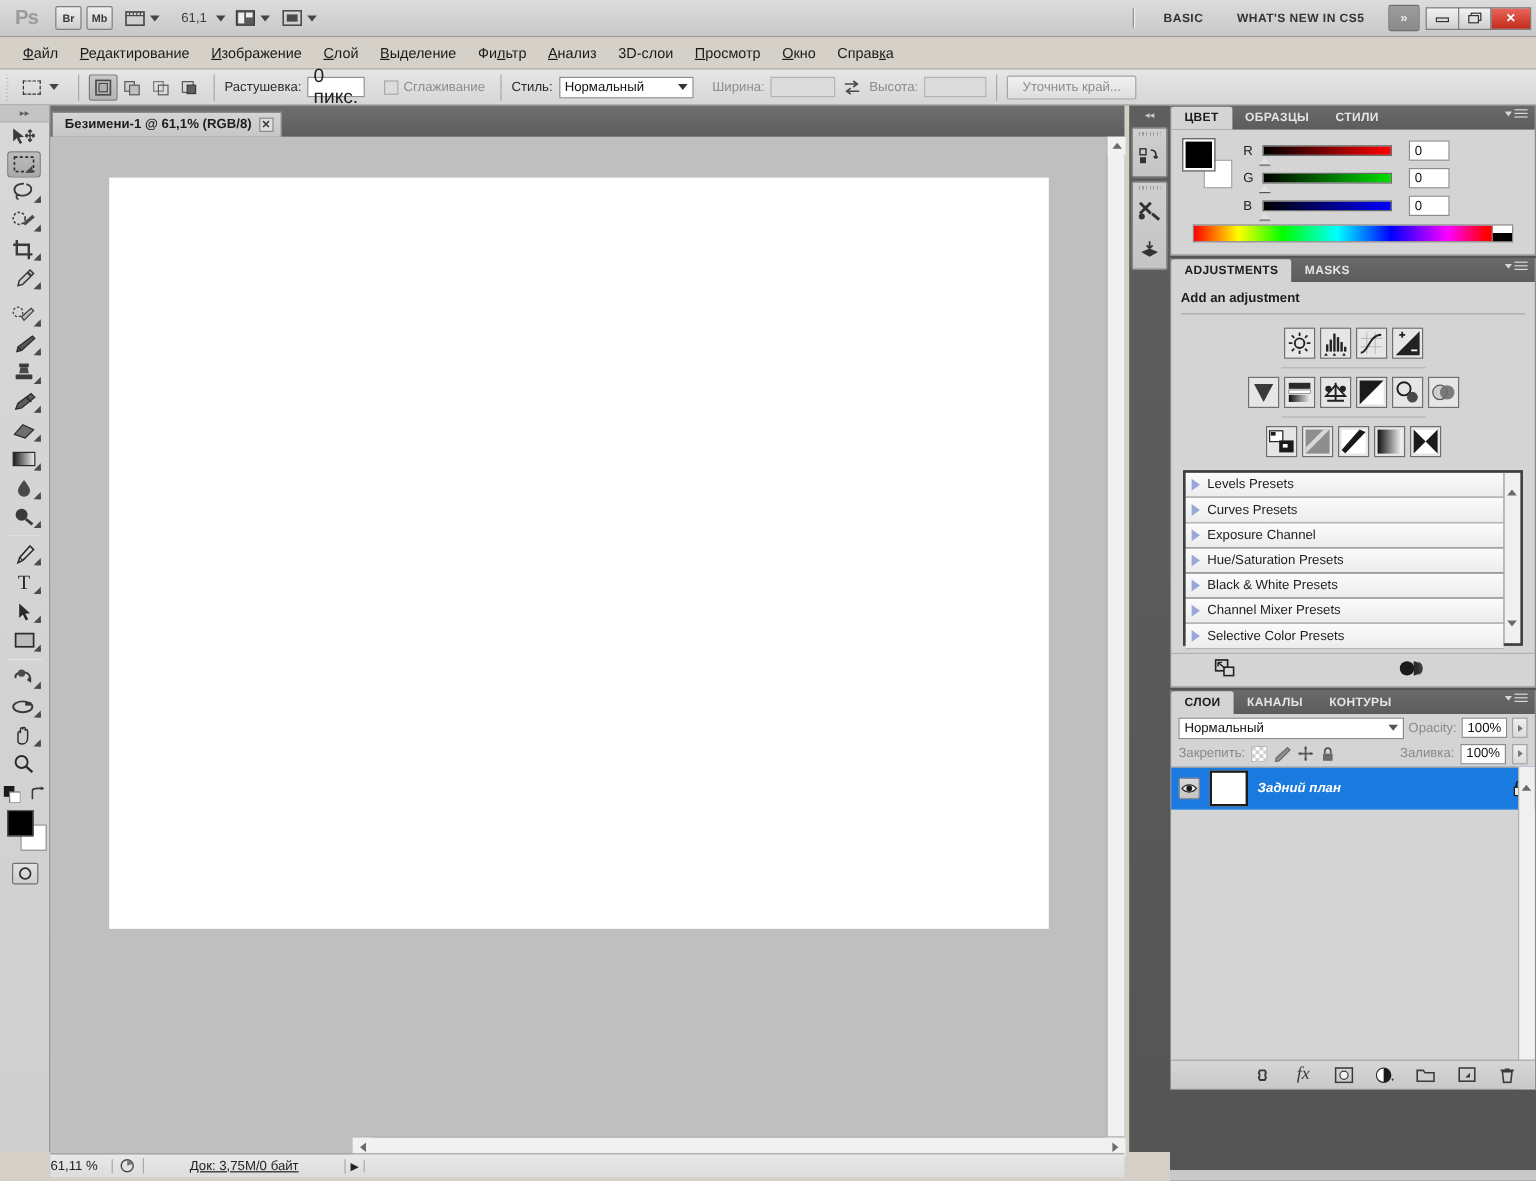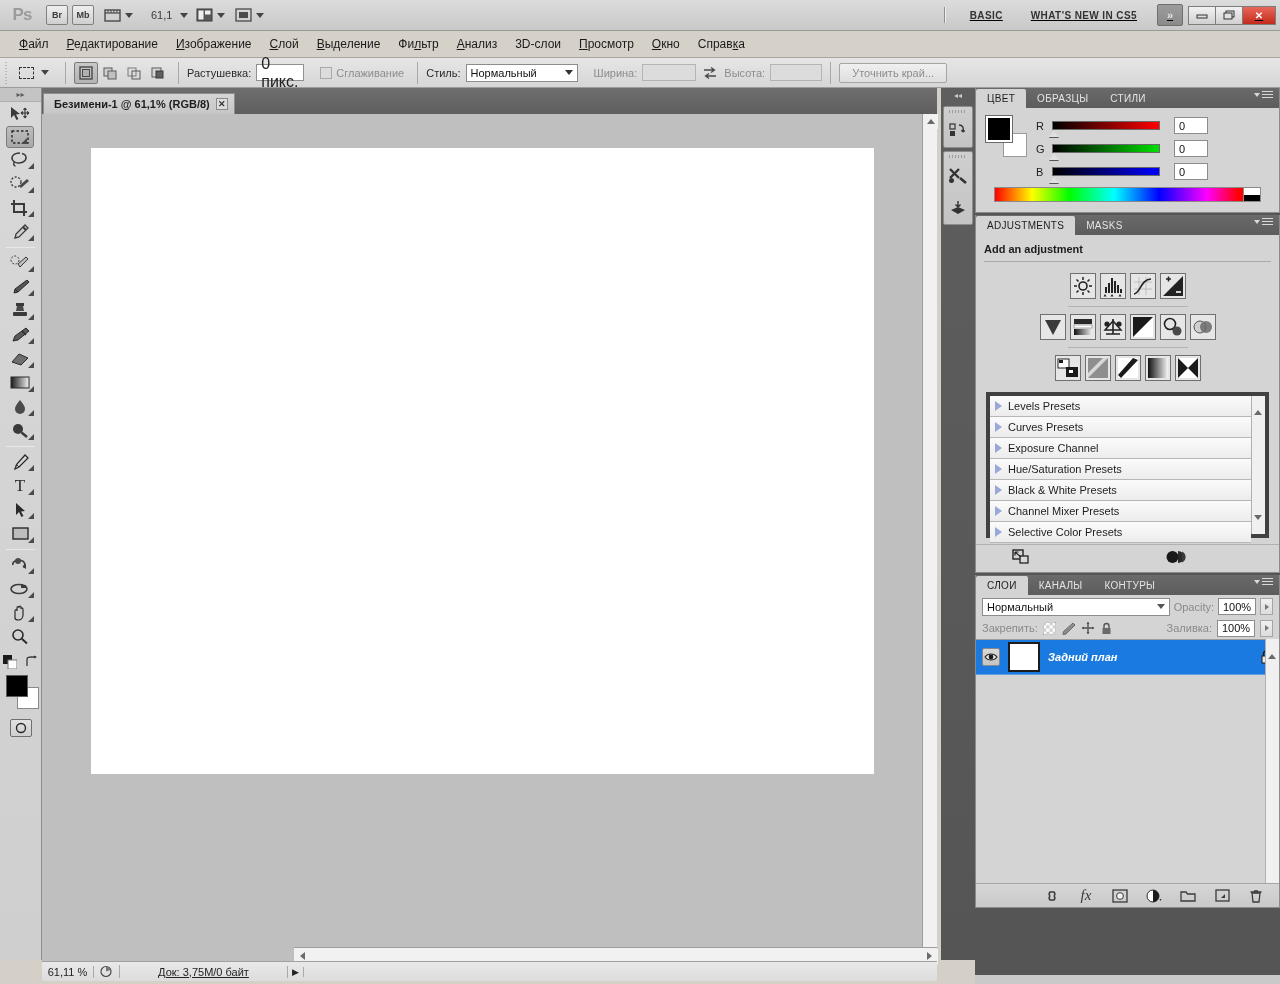--- a/index.html
+++ b/index.html
@@ -34,21 +34,21 @@
   }
   .tb-icon-btn {
     height: 22px; display: flex; align-items: center; gap: 3px;
     padding: 0 2px; margin-left: 6px;
   }
   .caret-down {
     width: 0; height: 0; border-left: 4px solid transparent; border-right: 4px solid transparent;
     border-top: 5px solid #444;
   }
   .zoomlevel { font-size: 11px; color: #3c3c3c; margin-left: 16px; }
-  .tb-right { margin-left: auto; display: flex; align-items: center; height: 31px; text-decoration: underline; }
+  .tb-right { margin-left: auto; display: flex; align-items: center; height: 31px; }
   .grip { width: 2px; height: 16px; border-left: 1px solid #8e8e8e; border-right: 1px solid #f0f0f0; margin: 0 10px; }
   .ws-item { font-size: 10px; font-weight: bold; color: #333; letter-spacing: .4px; padding: 0 14px; }
   .ws-chev {
     width: 26px; height: 22px; margin: 0 6px;
     background: linear-gradient(to bottom,#9c9c9c,#8a8a8a);
     border: 1px solid #6f6f6f; border-radius: 2px;
     display: flex; align-items: center; justify-content: center;
     color: #e8e8e8; font-size: 11px; font-weight: bold;
   }
   .wctrl { display: flex; margin-right: 4px; }
@@ -193,21 +193,21 @@
   .tri-dn { width:0;height:0;border-left:4px solid transparent;border-right:4px solid transparent;border-top:5px solid #6a6a6a;}
   .tri-lf { width:0;height:0;border-top:4px solid transparent;border-bottom:4px solid transparent;border-right:5px solid #6a6a6a;}
   .tri-rt { width:0;height:0;border-top:4px solid transparent;border-bottom:4px solid transparent;border-left:5px solid #6a6a6a;}
 
   
   .statusbar {
     position: absolute; left: 42px; top: 961px; width: 895px; height: 20px;
     background: linear-gradient(to bottom,#e9e9e9,#dcdcdc); border-top: 1px solid #a0a0a0;
     display: flex; align-items: center; font-size: 11px; color: #222;
   }
-  .st-zoom { width: 52px; text-align: center; border-right: 1px solid #a9a9a9; }
+  .st-zoom { width: 52px; text-align: left; border-right: 1px solid #a9a9a9; }
   .st-icon { width: 26px; display:flex; align-items:center; justify-content:center; border-right: 1px solid #a9a9a9;}
   .st-doc { width: 168px; text-align: center; border-right: 1px solid #a9a9a9; text-decoration: underline;}
   .st-arrow { width: 16px; display:flex; align-items:center; justify-content:center; border-right:1px solid #a9a9a9;}
 
   
   .icondock {
     position: absolute; left: 941px; top: 88px; width: 34px; height: 872px;
     background: linear-gradient(to bottom,#5e5e5e,#555);
   }
   .dock-collapse { height: 15px; display:flex; align-items:center; justify-content:center; color:#c8c8c8; font-size:8px;}
@@ -219,21 +219,21 @@
 
   
   .rpanels { position: absolute; left: 975px; top: 88px; width: 305px; height: 896px; background: #555; }
   .panel { background: #d4d4d4; border: 1px solid #8b8b8b; border-top: none; }
   .ptabs {
     height: 20px; background: linear-gradient(to bottom,#6a6a6a,#5c5c5c);
     display: flex; align-items: flex-end; position: relative;
   }
   .ptab {
     height: 19px; padding: 0 11px; display: flex; align-items: center;
-    font-size: 10px; font-weight: normal; color: #e4e4e4; letter-spacing: .3px; margin-top: 36px;
+    font-size: 10px; font-weight: bold; color: #e4e4e4; letter-spacing: .3px; margin-top: 36px;
   }
   .ptab.active { background: #d4d4d4; color: #1c1c1c; border-radius: 2px 2px 0 0; }
   .pmenu {
     position: absolute; right: 6px; top: 3px; display:flex; align-items:center; gap:2px;
   }
   .pmenu .lines { display:flex; flex-direction:column; gap:2px; }
   .pmenu .lines i { display:block; width:11px; height:1px; background:#d8d8d8; }
   .pmenu .tri { width:0;height:0;border-left:3px solid transparent;border-right:3px solid transparent;border-top:4px solid #d8d8d8;}
 
   
@@ -262,21 +262,21 @@
 
   
   .adjbody { padding: 6px 0 4px 0; }
   .adj-title { font-size: 11px; font-weight: bold; color: #1c1c1c; padding: 2px 8px 6px 8px; }
   .adj-hr { height:1px; background:#a9a9a9; margin: 0 8px 8px 8px; }
   .adj-row { display:flex; justify-content:center; gap: 4px; padding: 3px 0; }
   .adj-ic { width: 26px; height: 26px; border: 1px solid #6f6f6f; background:#e6e6e6;
             display:flex; align-items:center; justify-content:center; overflow:hidden; }
   .adj-rowdiv { height:1px; background:#b3b3b3; width: 120px; margin: 4px auto; }
   .presets {
-    margin: 8px 10px 0 10px; border: 4px solid #404040; background:#0f172a; height: 146px; display:flex;
+    margin: 8px 10px 0 10px; border: 2px solid #404040; background:#0f172a; height: 146px; display:flex;
   }
   .preset-list { flex: 1; }
   .preset-item {
     height: 21px; display: flex; align-items: center; gap: 6px; padding-left: 5px;
     border: 1px solid #b7b7b7; border-top:none; border-left:none; border-right:none;
     background: linear-gradient(to bottom,#fbfbfb,#ececec);
     font-size: 11px; color: #1d1d1d;
   }
   .pl-tri { width:0;height:0;border-top:5px solid transparent;border-bottom:5px solid transparent;border-left:7px solid #9aa8d8;}
   .preset-scroll { width: 14px; background:#f0f0f0; border-left:1px solid #b0b0b0; position:relative;}

